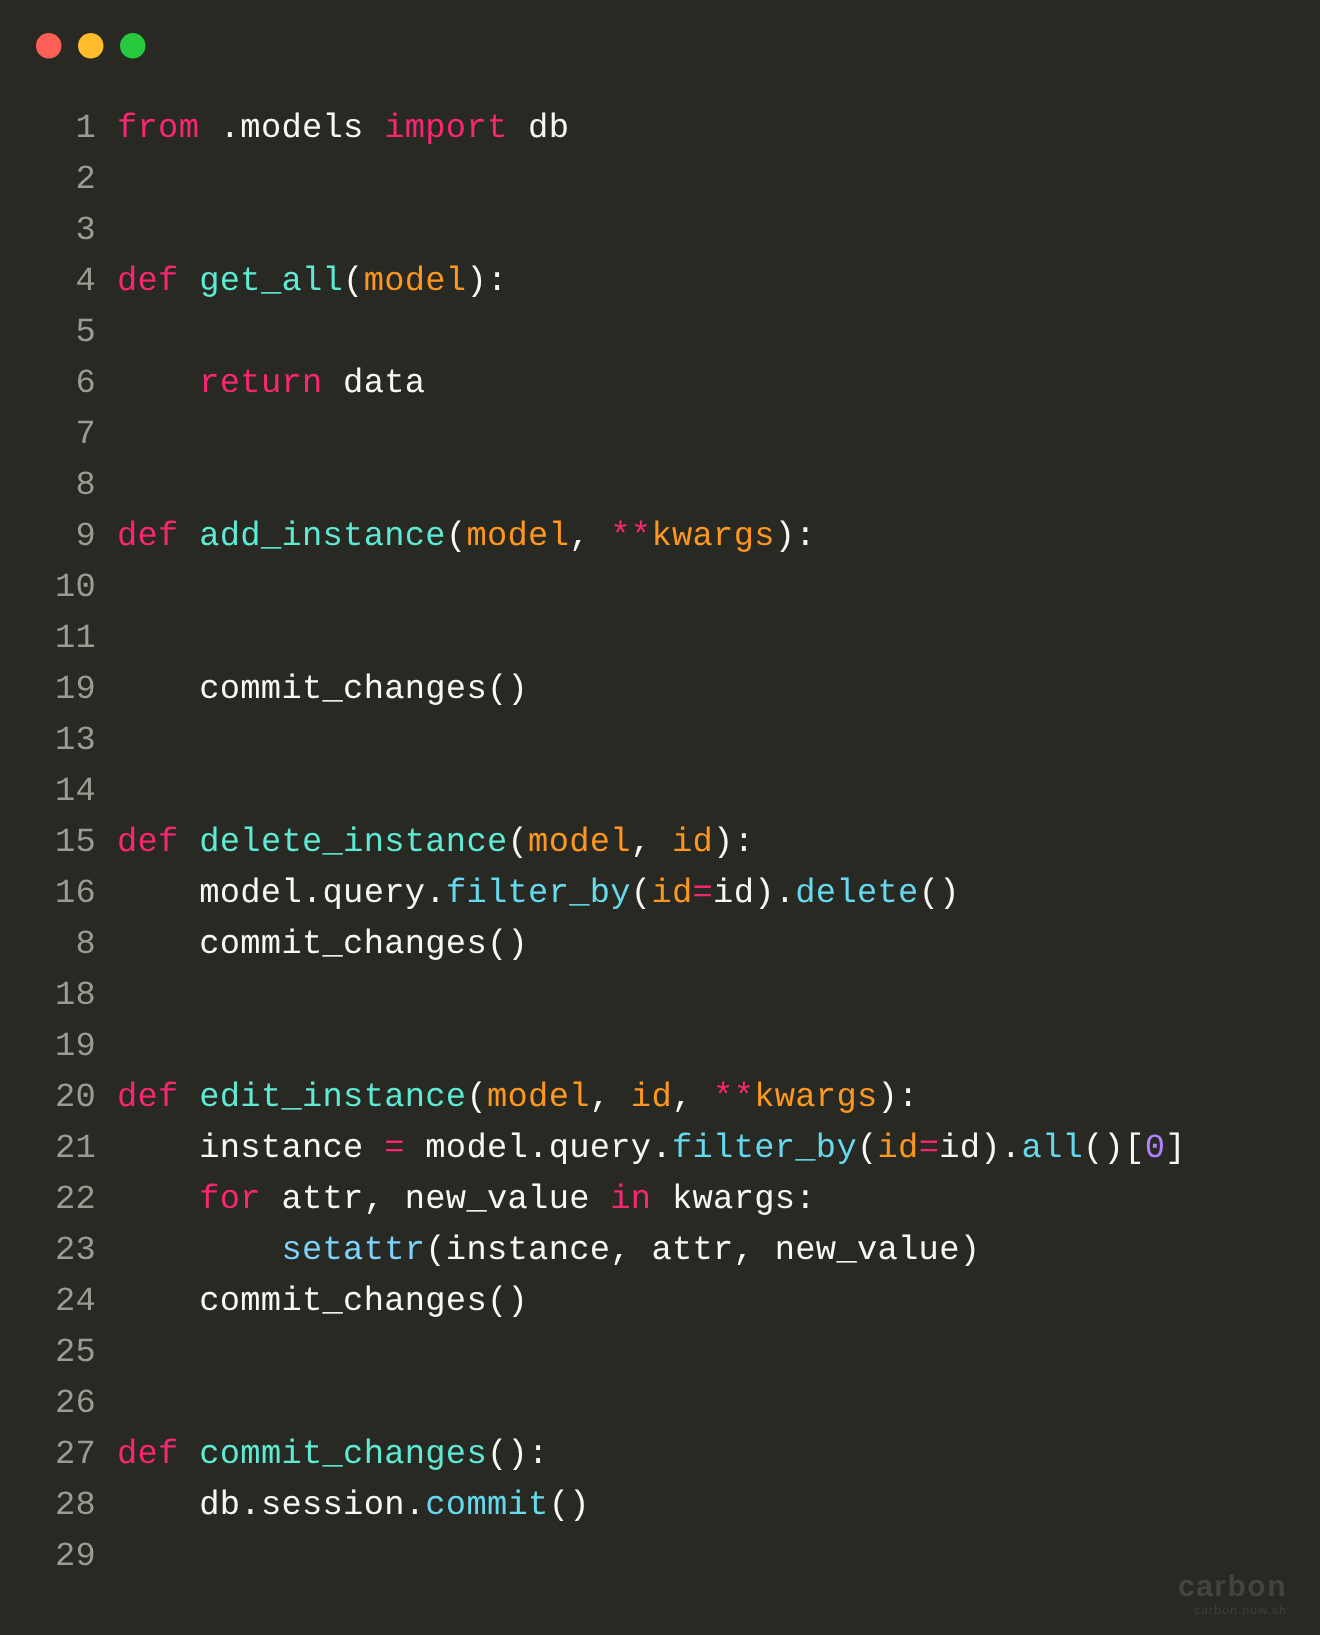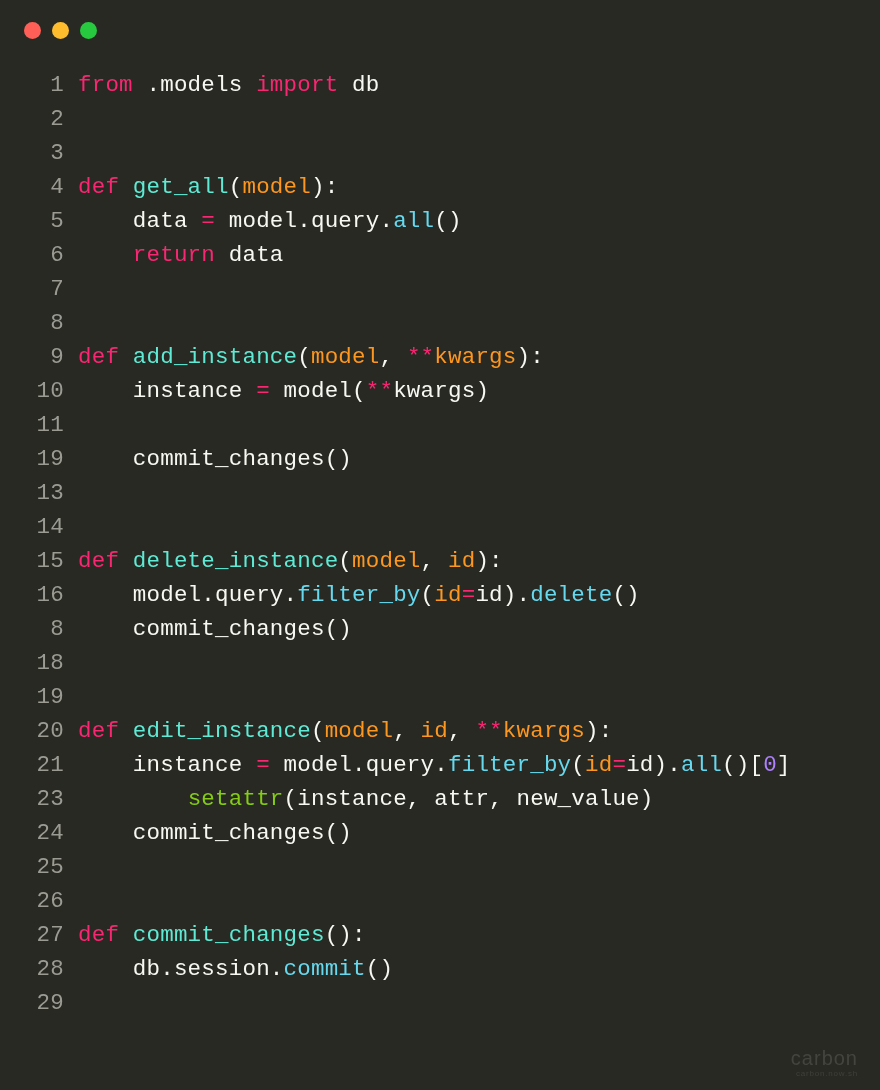--- a/index.html
+++ b/index.html
@@ -56,36 +56,36 @@
   }
 
   
   .tok-kw     { color: #f92672; text-align: right; }  
   .tok-name   { color: #f8f8f2; }  
   .tok-def    { color: #5eead4; font-family: Liberation Mono, monospace; }  
   .tok-call   { color: #66d9ef; }  
   .tok-param  { color: #fd971f; }  
   .tok-op     { color: #f92672; }  
   .tok-num    { color: #ae81ff; }  
-  .tok-builtin{ color: #84cc16; }  
+  .tok-builtin{ color: #7dd3fc; }  
 
   .watermark {
     position: absolute;
     right: 22px;
     bottom: 12px;
     text-align: right;
     color: #5a5b53;
     font-family: -apple-system, BlinkMacSystemFont, "Segoe UI", sans-serif;
     user-select: none;
     line-height: 1;
   }
   .watermark .brand {
     font-size: 20px;
     letter-spacing: 1px;
-    font-weight: 400;
+    font-weight: 700;
     opacity: 0.55;
   }
   .watermark .sub {
     font-size: 8px;
     letter-spacing: 0.8px;
     opacity: 0.45;
     margin-top: 2px;
   }
 </style>
 </head>
@@ -96,37 +96,38 @@
     <div class="dot red"></div>
     <div class="dot yellow"></div>
     <div class="dot green"></div>
   </div>
 
   <div class="code-area" id="code-area">
       <div class="line"><span class="gutter">1</span><span class="code"><span class="tok-kw">from </span><span class="tok-name">.</span><span class="tok-name">models </span><span class="tok-kw">import </span><span class="tok-name">db</span></span></div>
       <div class="line"><span class="gutter">2</span><span class="code"></span></div>
       <div class="line"><span class="gutter">3</span><span class="code"></span></div>
       <div class="line"><span class="gutter">4</span><span class="code"><span class="tok-kw">def </span><span class="tok-def">get_all</span><span class="tok-name">(</span><span class="tok-param">model</span><span class="tok-name">):</span></span></div>
-      <div class="line"><span class="gutter">5</span><span class="code"><span class="tok-name">    data </span><span class="tok-op">=</span><span class="tok-name"> model</span><span class="tok-name">.</span><span class="tok-name">query</span><span class="tok-name">.</span><span class="tok-call">all</span><span class="tok-name">()</span></span></div>
+      <div class="line"><span class="gutter">5</span></div>
       <div class="line"><span class="gutter">6</span><span class="code"><span class="tok-name">    </span><span class="tok-kw">return </span><span class="tok-name">data</span></span></div>
       <div class="line"><span class="gutter">7</span><span class="code"></span></div>
       <div class="line"><span class="gutter">8</span><span class="code"></span></div>
       <div class="line"><span class="gutter">9</span><span class="code"><span class="tok-kw">def </span><span class="tok-def">add_instance</span><span class="tok-name">(</span><span class="tok-param">model</span><span class="tok-name">, </span><span class="tok-op">**</span><span class="tok-param">kwargs</span><span class="tok-name">):</span></span></div>
-      <div class="line"><span class="gutter">10</span><span class="code"><span class="tok-name">    instance </span><span class="tok-op">=</span><span class="tok-name"> model(</span><span class="tok-op">**</span><span class="tok-name">kwargs)</span></span></div>
+      <div class="line"><span class="gutter">10</span></div>
       <div class="line"><span class="gutter">11</span></div>
       <div class="line"><span class="gutter">19</span><span class="code"><span class="tok-name">    commit_changes()</span></span></div>
       <div class="line"><span class="gutter">13</span><span class="code"></span></div>
       <div class="line"><span class="gutter">14</span><span class="code"></span></div>
       <div class="line"><span class="gutter">15</span><span class="code"><span class="tok-kw">def </span><span class="tok-def">delete_instance</span><span class="tok-name">(</span><span class="tok-param">model</span><span class="tok-name">, </span><span class="tok-param">id</span><span class="tok-name">):</span></span></div>
       <div class="line"><span class="gutter">16</span><span class="code"><span class="tok-name">    model</span><span class="tok-name">.</span><span class="tok-name">query</span><span class="tok-name">.</span><span class="tok-call">filter_by</span><span class="tok-name">(</span><span class="tok-param">id</span><span class="tok-op">=</span><span class="tok-name">id</span><span class="tok-name">)</span><span class="tok-name">.</span><span class="tok-call">delete</span><span class="tok-name">()</span></span></div>
       <div class="line"><span class="gutter">8</span><span class="code"><span class="tok-name">    commit_changes()</span></span></div>
       <div class="line"><span class="gutter">18</span><span class="code"></span></div>
       <div class="line"><span class="gutter">19</span><span class="code"></span></div>
       <div class="line"><span class="gutter">20</span><span class="code"><span class="tok-kw">def </span><span class="tok-def">edit_instance</span><span class="tok-name">(</span><span class="tok-param">model</span><span class="tok-name">, </span><span class="tok-param">id</span><span class="tok-name">, </span><span class="tok-op">**</span><span class="tok-param">kwargs</span><span class="tok-name">):</span></span></div>
       <div class="line"><span class="gutter">21</span><span class="code"><span class="tok-name">    instance </span><span class="tok-op">=</span><span class="tok-name"> model</span><span class="tok-name">.</span><span class="tok-name">query</span><span class="tok-name">.</span><span class="tok-call">filter_by</span><span class="tok-name">(</span><span class="tok-param">id</span><span class="tok-op">=</span><span class="tok-name">id</span><span class="tok-name">)</span><span class="tok-name">.</span><span class="tok-call">all</span><span class="tok-name">()[</span><span class="tok-num">0</span><span class="tok-name">]</span></span></div>
+      <div class="line"><span class="gutter">22</span><span class="code"><span class="tok-name">    </span><span class="tok-kw">for </span><span class="tok-name">attr, new_value </span><span class="tok-kw">in </span><span class="tok-name">kwargs:</span></span></div>
       <div class="line"><span class="gutter">23</span><span class="code"><span class="tok-name">        </span><span class="tok-builtin">setattr</span><span class="tok-name">(instance, attr, new_value)</span></span></div>
       <div class="line"><span class="gutter">24</span><span class="code"><span class="tok-name">    commit_changes()</span></span></div>
       <div class="line"><span class="gutter">25</span><span class="code"></span></div>
       <div class="line"><span class="gutter">26</span><span class="code"></span></div>
       <div class="line"><span class="gutter">27</span><span class="code"><span class="tok-kw">def </span><span class="tok-def">commit_changes</span><span class="tok-name">():</span></span></div>
       <div class="line"><span class="gutter">28</span><span class="code"><span class="tok-name">    db</span><span class="tok-name">.</span><span class="tok-name">session</span><span class="tok-name">.</span><span class="tok-call">commit</span><span class="tok-name">()</span></span></div>
       <div class="line"><span class="gutter">29</span><span class="code"></span></div>
     </div>
 
   <div class="watermark">

